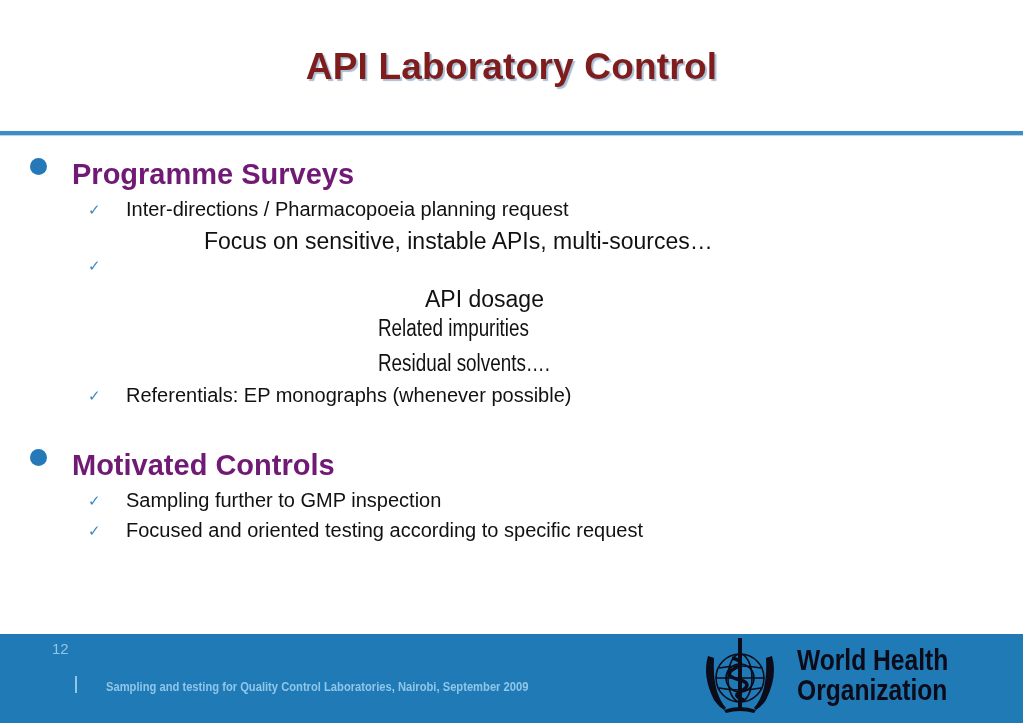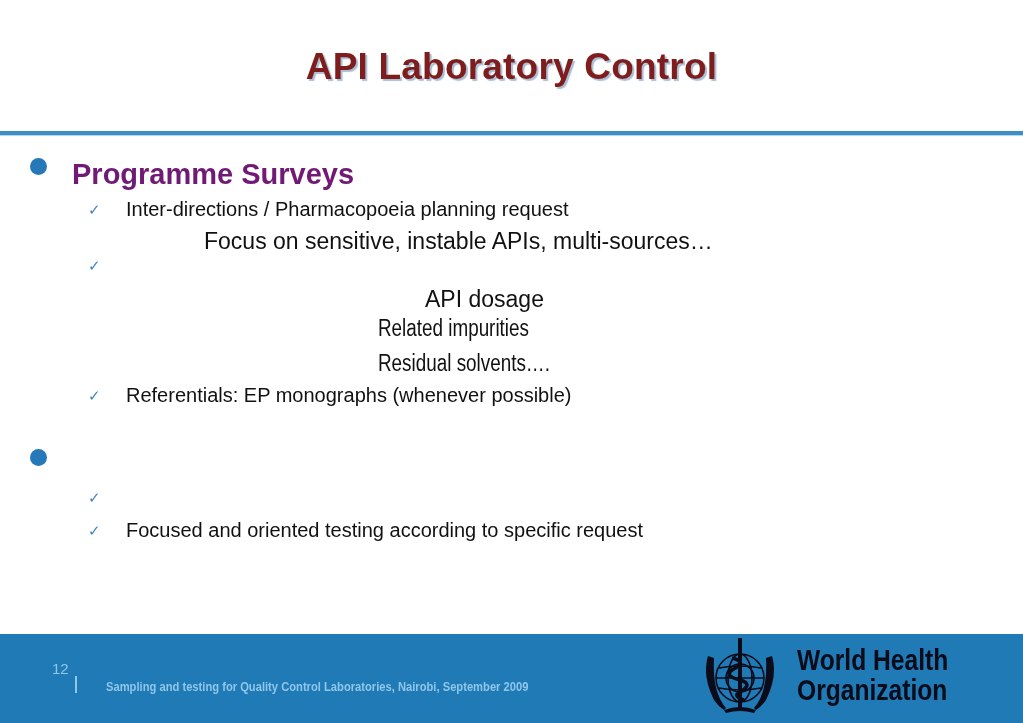--- a/index.html
+++ b/index.html
@@ -12,21 +12,21 @@
   .rule2 { position:absolute; left:0; top:135px; width:1023px; height:1px; background:#b9d5ea; }
   .heading { position:absolute; left:30px; font-size:29px; font-weight:bold; color:#701a75;
              display:flex; align-items:flex-start; }
   .bullet { width:17px; height:17px; border-radius:50%; background:#2579b8; margin-right:25px; display:inline-block; }
   .item { position:absolute; left:88px; font-size:20px; color:#111; display:flex; align-items:center; }
   .check { color:#3a87bf; font-size:15px; width:38px; display:inline-block; }
   .sub { position:absolute; font-size:23px; color:#111; }
   .subnarrow { position:absolute; font-size:23px; color:#111; font-family:"Liberation Sans", sans-serif;
                transform:scaleX(0.82); transform-origin:left center; }
   .footer { position:absolute; left:0; top:634px; width:1023px; height:89px; background:#1f7ab5; }
-  .pagenum { position:absolute; left:52px; top:660px; font-size:15px; color:#8fc6ea; }
+  .pagenum { position:absolute; left:52px; top:640px; font-size:15px; color:#8fc6ea; }
   .sep { position:absolute; left:75px; top:676px; width:2px; height:17px; background:#8fc6ea; }
   .foottext { position:absolute; left:106px; top:679px; font-size:13px; font-weight:bold; color:#8fc6ea;
               transform:scaleX(0.86); transform-origin:left center; white-space:nowrap; }
   .logo { position:absolute; left:694px; top:636px; width:92px; height:80px; }
   .who-text { position:absolute; left:797px; top:645px; font-size:30px; font-weight:bold; color:#0b0b1a;
               line-height:30px; transform:scaleX(0.82); transform-origin:left top; white-space:nowrap; }
 </style>
 </head>
 <body>
 
@@ -52,24 +52,26 @@
 <div class="subnarrow" style="left:378px; top:315px;">Related impurities</div>
 <div class="subnarrow" style="left:378px; top:350px;">Residual solvents….</div>
 
 <div class="item" style="top:384px;">
   <span class="check">✓</span>
   <span>Referentials: EP monographs (whenever possible)</span>
 </div>
 
 <div class="heading" style="top:449px;">
   <span class="bullet"></span>
+  <span>Motivated Controls</span>
 </div>
 
 <div class="item" style="top:489px;">
   <span class="check">✓</span>
+  <span>Sampling further to GMP inspection</span>
 </div>
 <div class="item" style="top:519px;">
   <span class="check">✓</span>
   <span>Focused and oriented testing according to specific request</span>
 </div>
 
 <div class="footer"></div>
 <div class="pagenum">12</div>
 <div class="sep"></div>
 <div class="foottext">Sampling and testing for Quality Control Laboratories,  Nairobi, September 2009</div>

